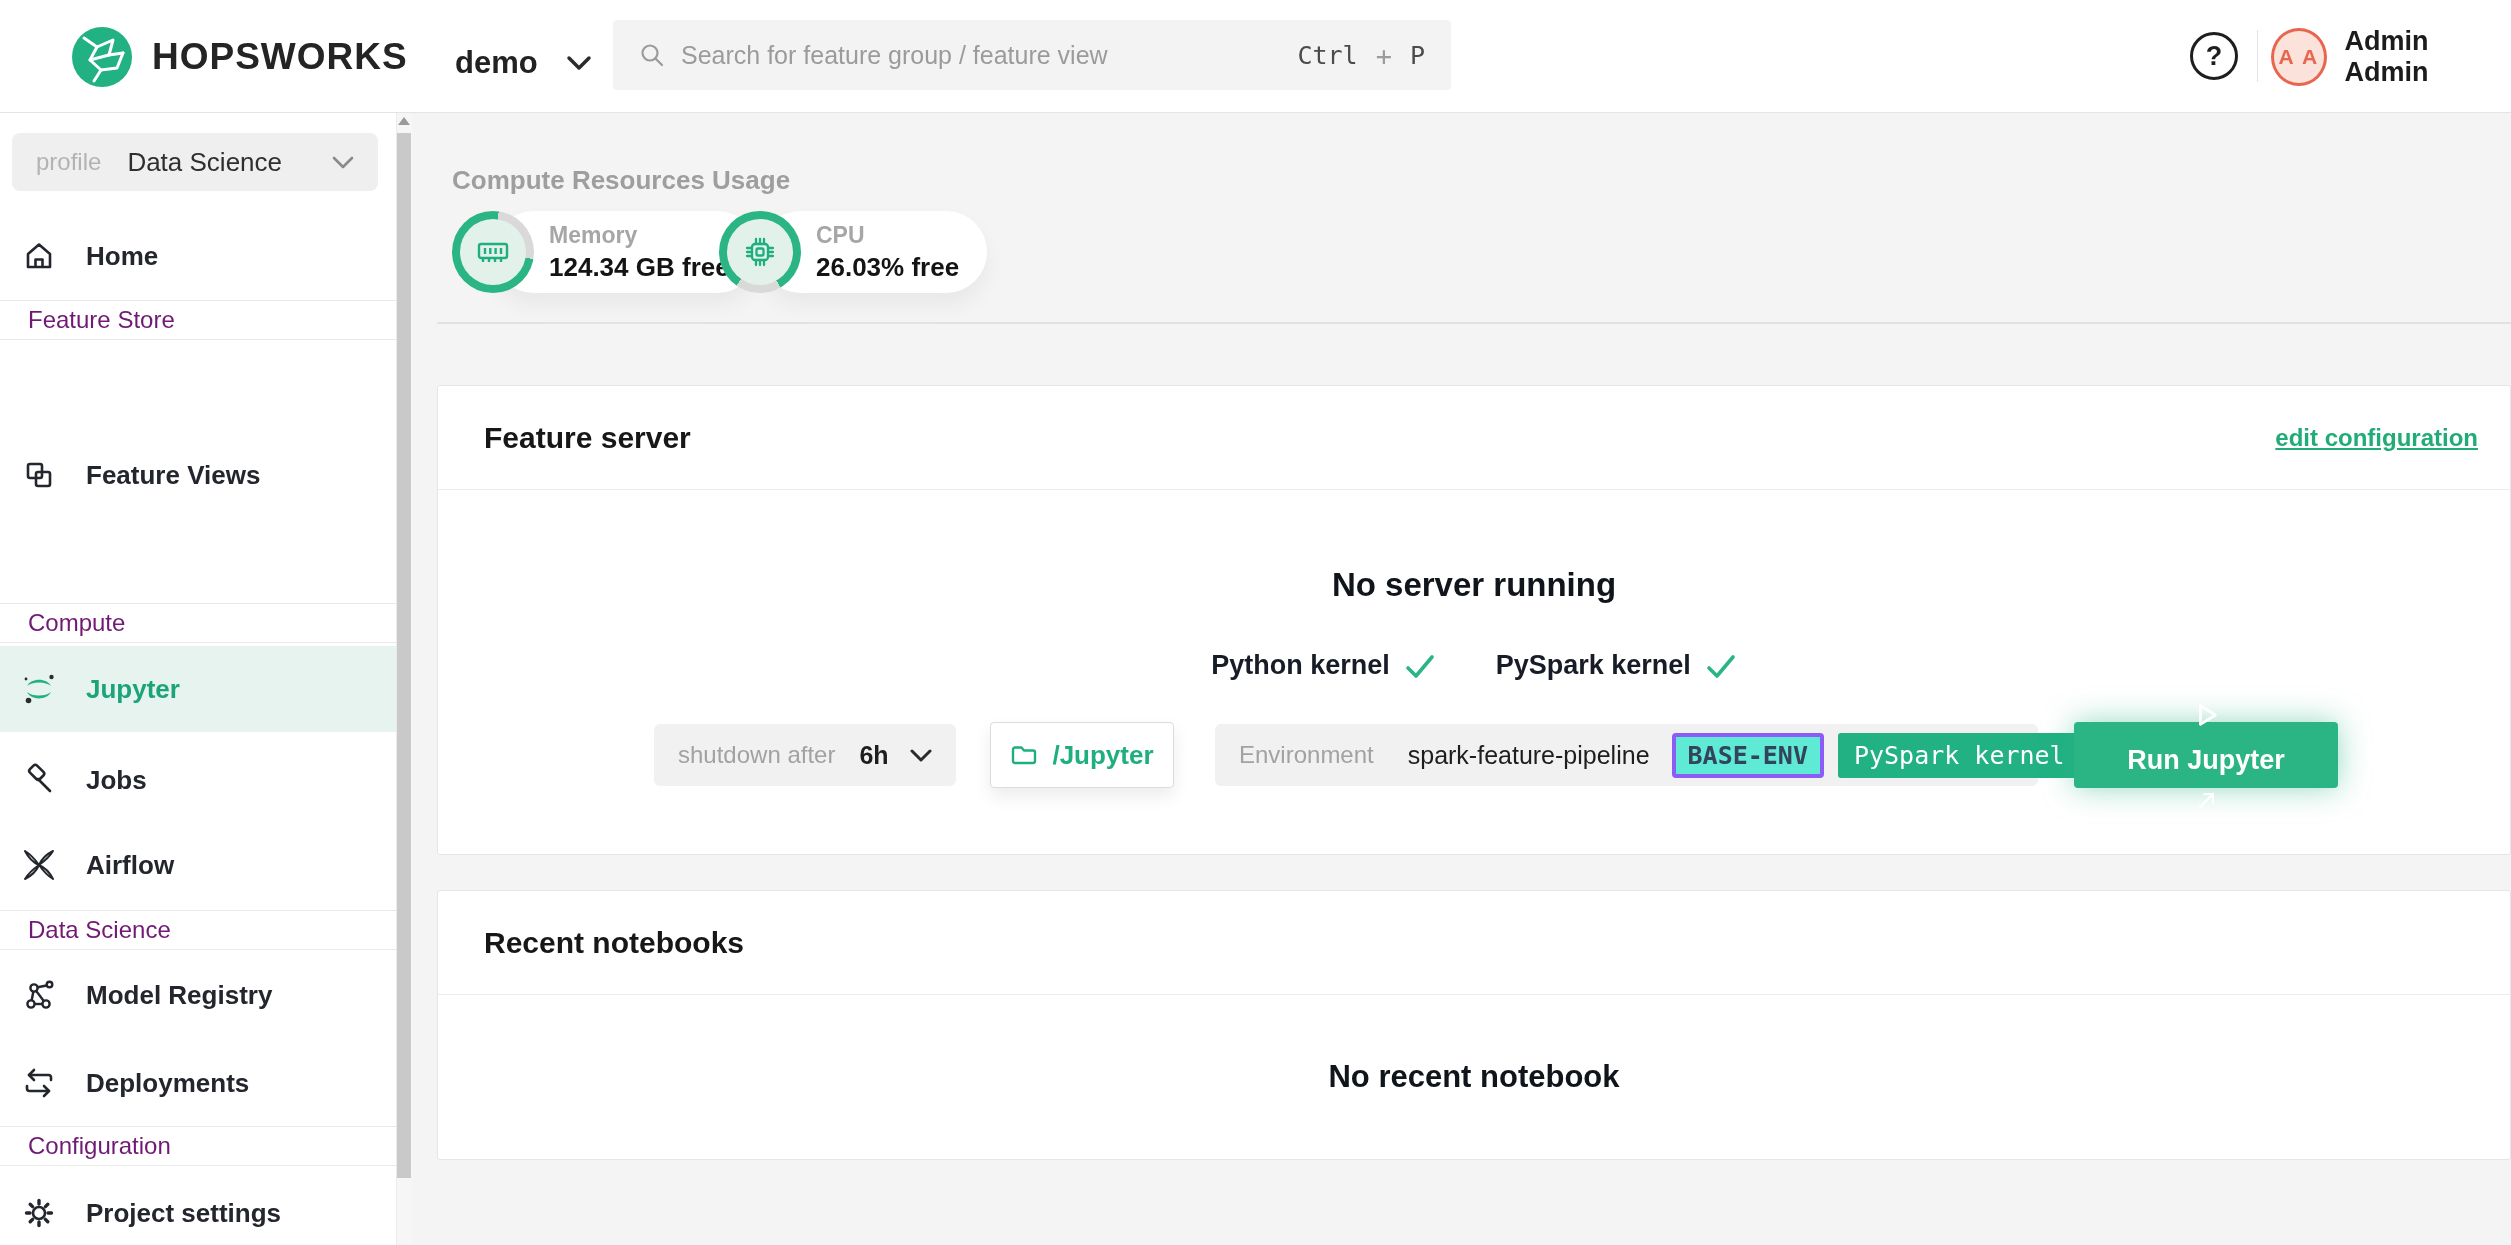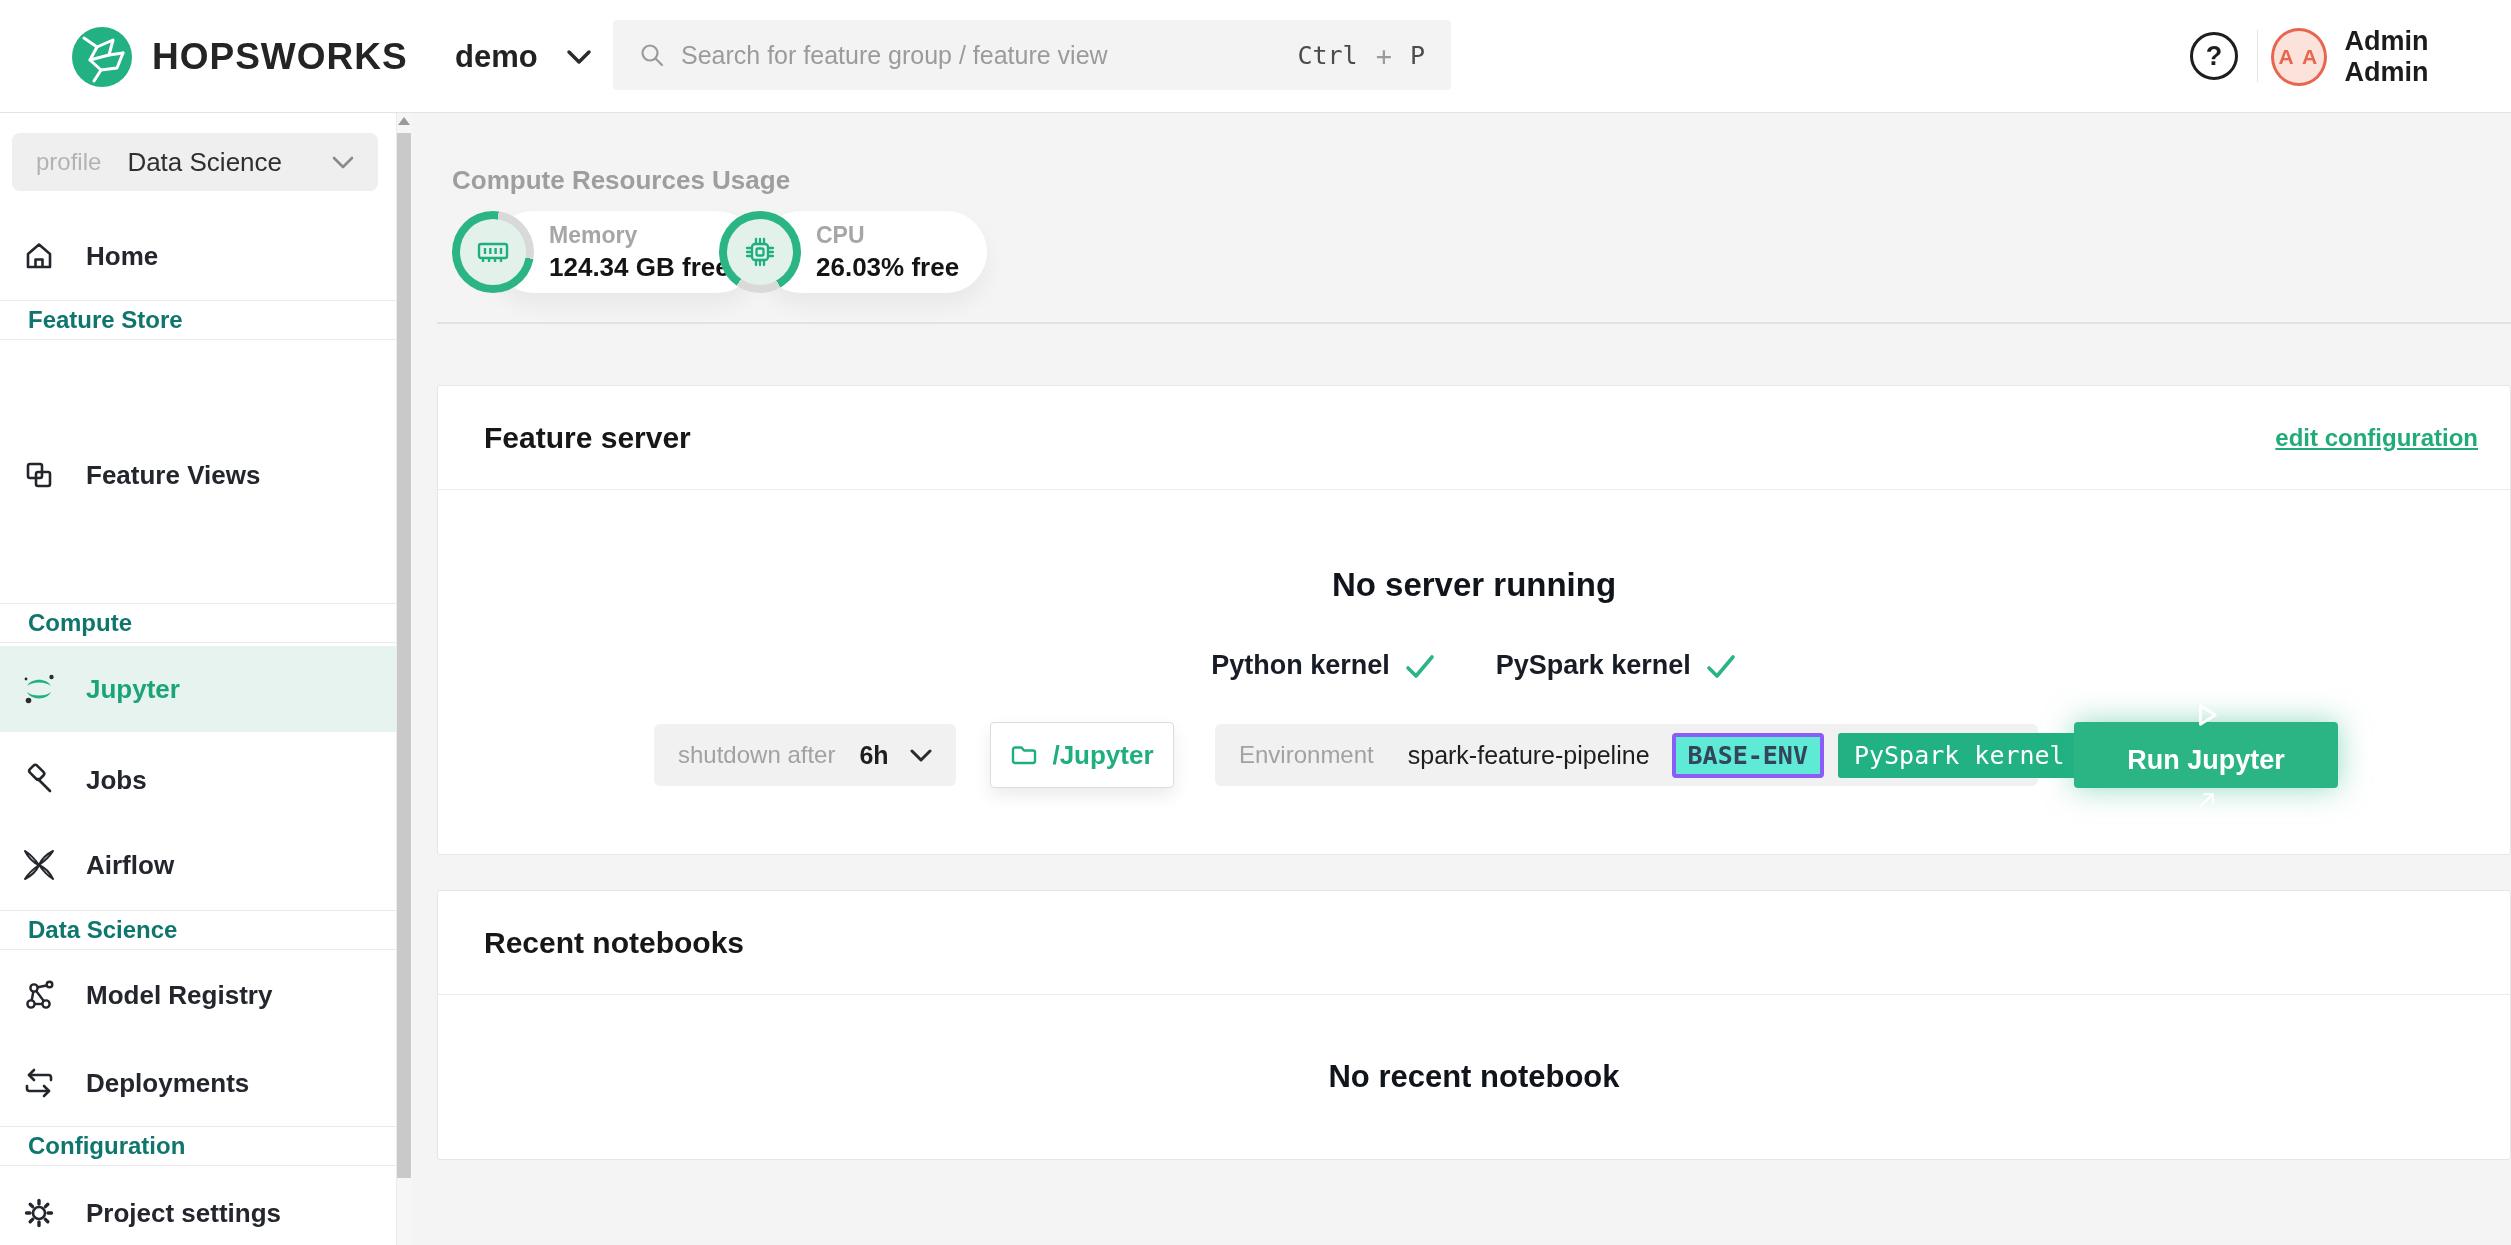--- a/index.html
+++ b/index.html
@@ -9,21 +9,21 @@
     font-family:"Liberation Sans", sans-serif;
     background:#f4f4f4; color:#1c1c1c;
   }
   svg { display:block; }
 
   
   .header { position:absolute; left:0; top:0; width:2511px; height:113px;
     background:#fff; border-bottom:1px solid #e4e4e4; z-index:5; }
   .logo { position:absolute; left:70px; top:0; height:113px; display:flex; align-items:center; gap:18px; }
   .logo-text { font-size:37px; font-weight:800; letter-spacing:1px; color:#242424; }
-  .project { position:absolute; left:455px; top:0; height:113px; display:flex; align-items:center; gap:28px; cursor:pointer; }
+  .project { position:absolute; left:455px; top:6px; height:113px; display:flex; align-items:center; gap:28px; cursor:pointer; }
   .project-name { font-size:31px; font-weight:700; color:#222; }
   .searchbar { position:absolute; left:613px; top:20px; width:838px; height:70px;
     background:#f3f3f3; border-radius:4px; display:flex; align-items:center; padding:0 26px; gap:16px; }
   .searchbar input { flex:1; border:none; outline:none; background:transparent; font-family:"Liberation Sans",sans-serif;
     font-size:25px; color:#444; }
   .searchbar input::placeholder { color:#9b9b9b; }
   .kbd { font-family:"DejaVu Sans Mono","Liberation Mono",monospace; font-size:25px; color:#4b4b4b; }
   .kbd-plus { font-size:27px; color:#9b9b9b; }
   .shortcut { display:flex; align-items:center; gap:18px; margin-left:auto; }
   .help-btn { position:absolute; left:2190px; top:32px; width:48px; height:48px; border:3px solid #1e1e1e;
@@ -46,21 +46,21 @@
   .pc-label { font-size:24px; color:#b3b3b3; }
   .pc-value { font-size:26px; color:#2f2f2f; font-weight:500; margin-left:26px; }
   .profile-chip .chev { margin-left:auto; }
   .item { position:absolute; left:0; width:396px; height:88px; display:flex; align-items:center;
     padding-left:19px; gap:27px; cursor:pointer; color:#23262d; }
   .item .lbl { font-size:26px; font-weight:700; }
   .item .icon { width:40px; display:flex; justify-content:center; }
   .item.active { background:#e7f3ee; color:#1ba47a; height:86px; }
   .section { position:absolute; left:0; width:396px; height:40px; background:#fff;
     border-top:1px solid #e9e9e9; border-bottom:1px solid #e9e9e9;
-    display:flex; align-items:center; padding-left:28px; font-size:24px; font-weight:700; color:#0f766e; }
+    display:flex; align-items:center; padding-left:28px; font-size:24px; font-weight:400; color:#701a75; }
 
   
   .main { position:absolute; left:412px; top:113px; width:2099px; height:1132px; background:#f4f4f4; }
   .res-title { position:absolute; left:40px; top:52px; font-size:26px; font-weight:700; color:#9e9e9e; }
   .res-card { position:absolute; top:98px; display:flex; align-items:center; }
   .res-card.memory { left:40px; } .res-card.cpu { left:307px; }
   .ring { position:relative; width:82px; height:82px; border-radius:50%; z-index:2; flex:none; }
   .ring::before { content:""; position:absolute; inset:8px; border-radius:50%; background:#e2f2ea; }
   .ring .chip-icon { position:absolute; inset:0; display:flex; align-items:center; justify-content:center; }
   .ring.mem { background:conic-gradient(#2bb584 0 8deg, #d9d9d9 8deg 100deg, #2bb584 100deg 360deg); }

